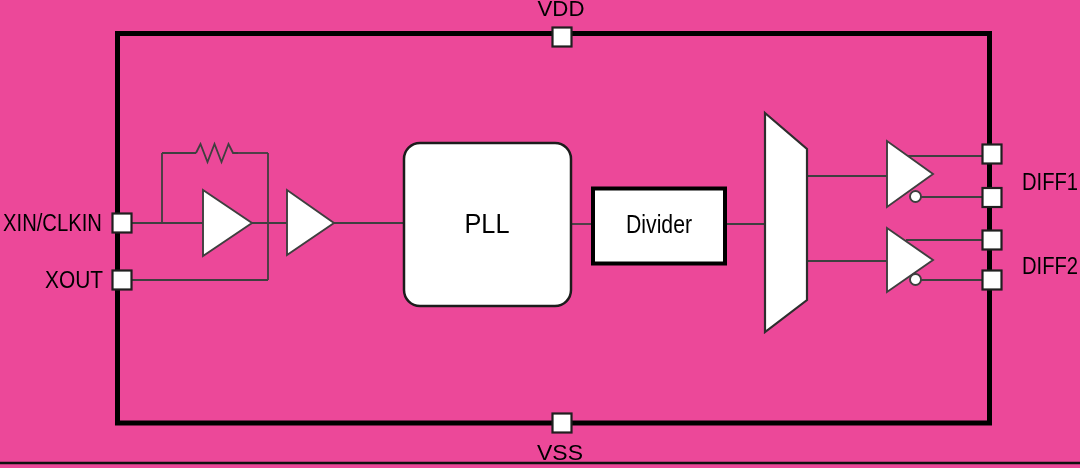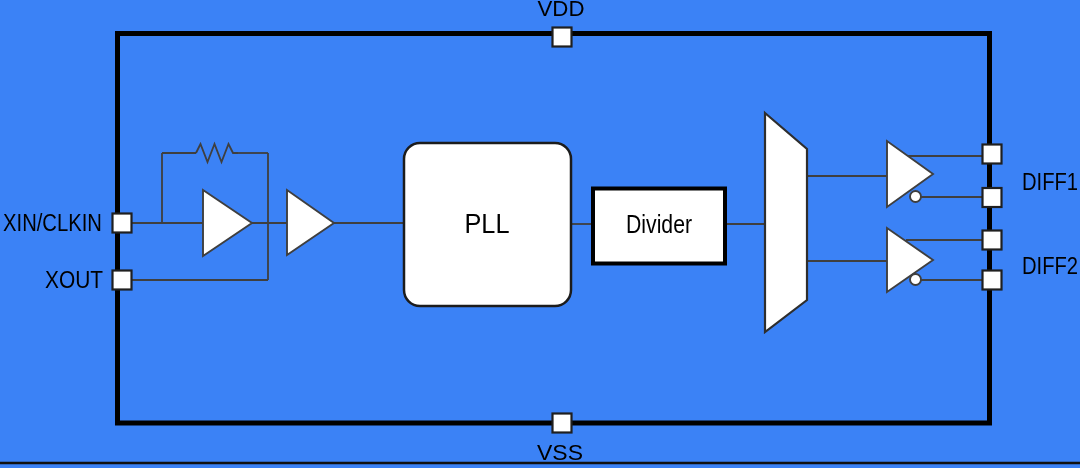--- a/index.html
+++ b/index.html
@@ -8,21 +8,21 @@
     background: #ffffff;
     width: 1080px;
     height: 468px;
     overflow: hidden;
     font-family: "Liberation Sans", sans-serif;
   }
   .stage {
     position: relative;
     width: 1080px;
     height: 468px;
-    background: #3b82f6;
+    background: #ec4899;
   }
   svg { display: block; }
   text {
     font-family: "Liberation Sans", sans-serif;
     fill: #000000;
   }
   .pin-label  { font-size: 23px; }
   .rail-label { font-size: 22px; }
   .pll-label  { font-size: 27px; }
   .div-label  { font-size: 26px; }

